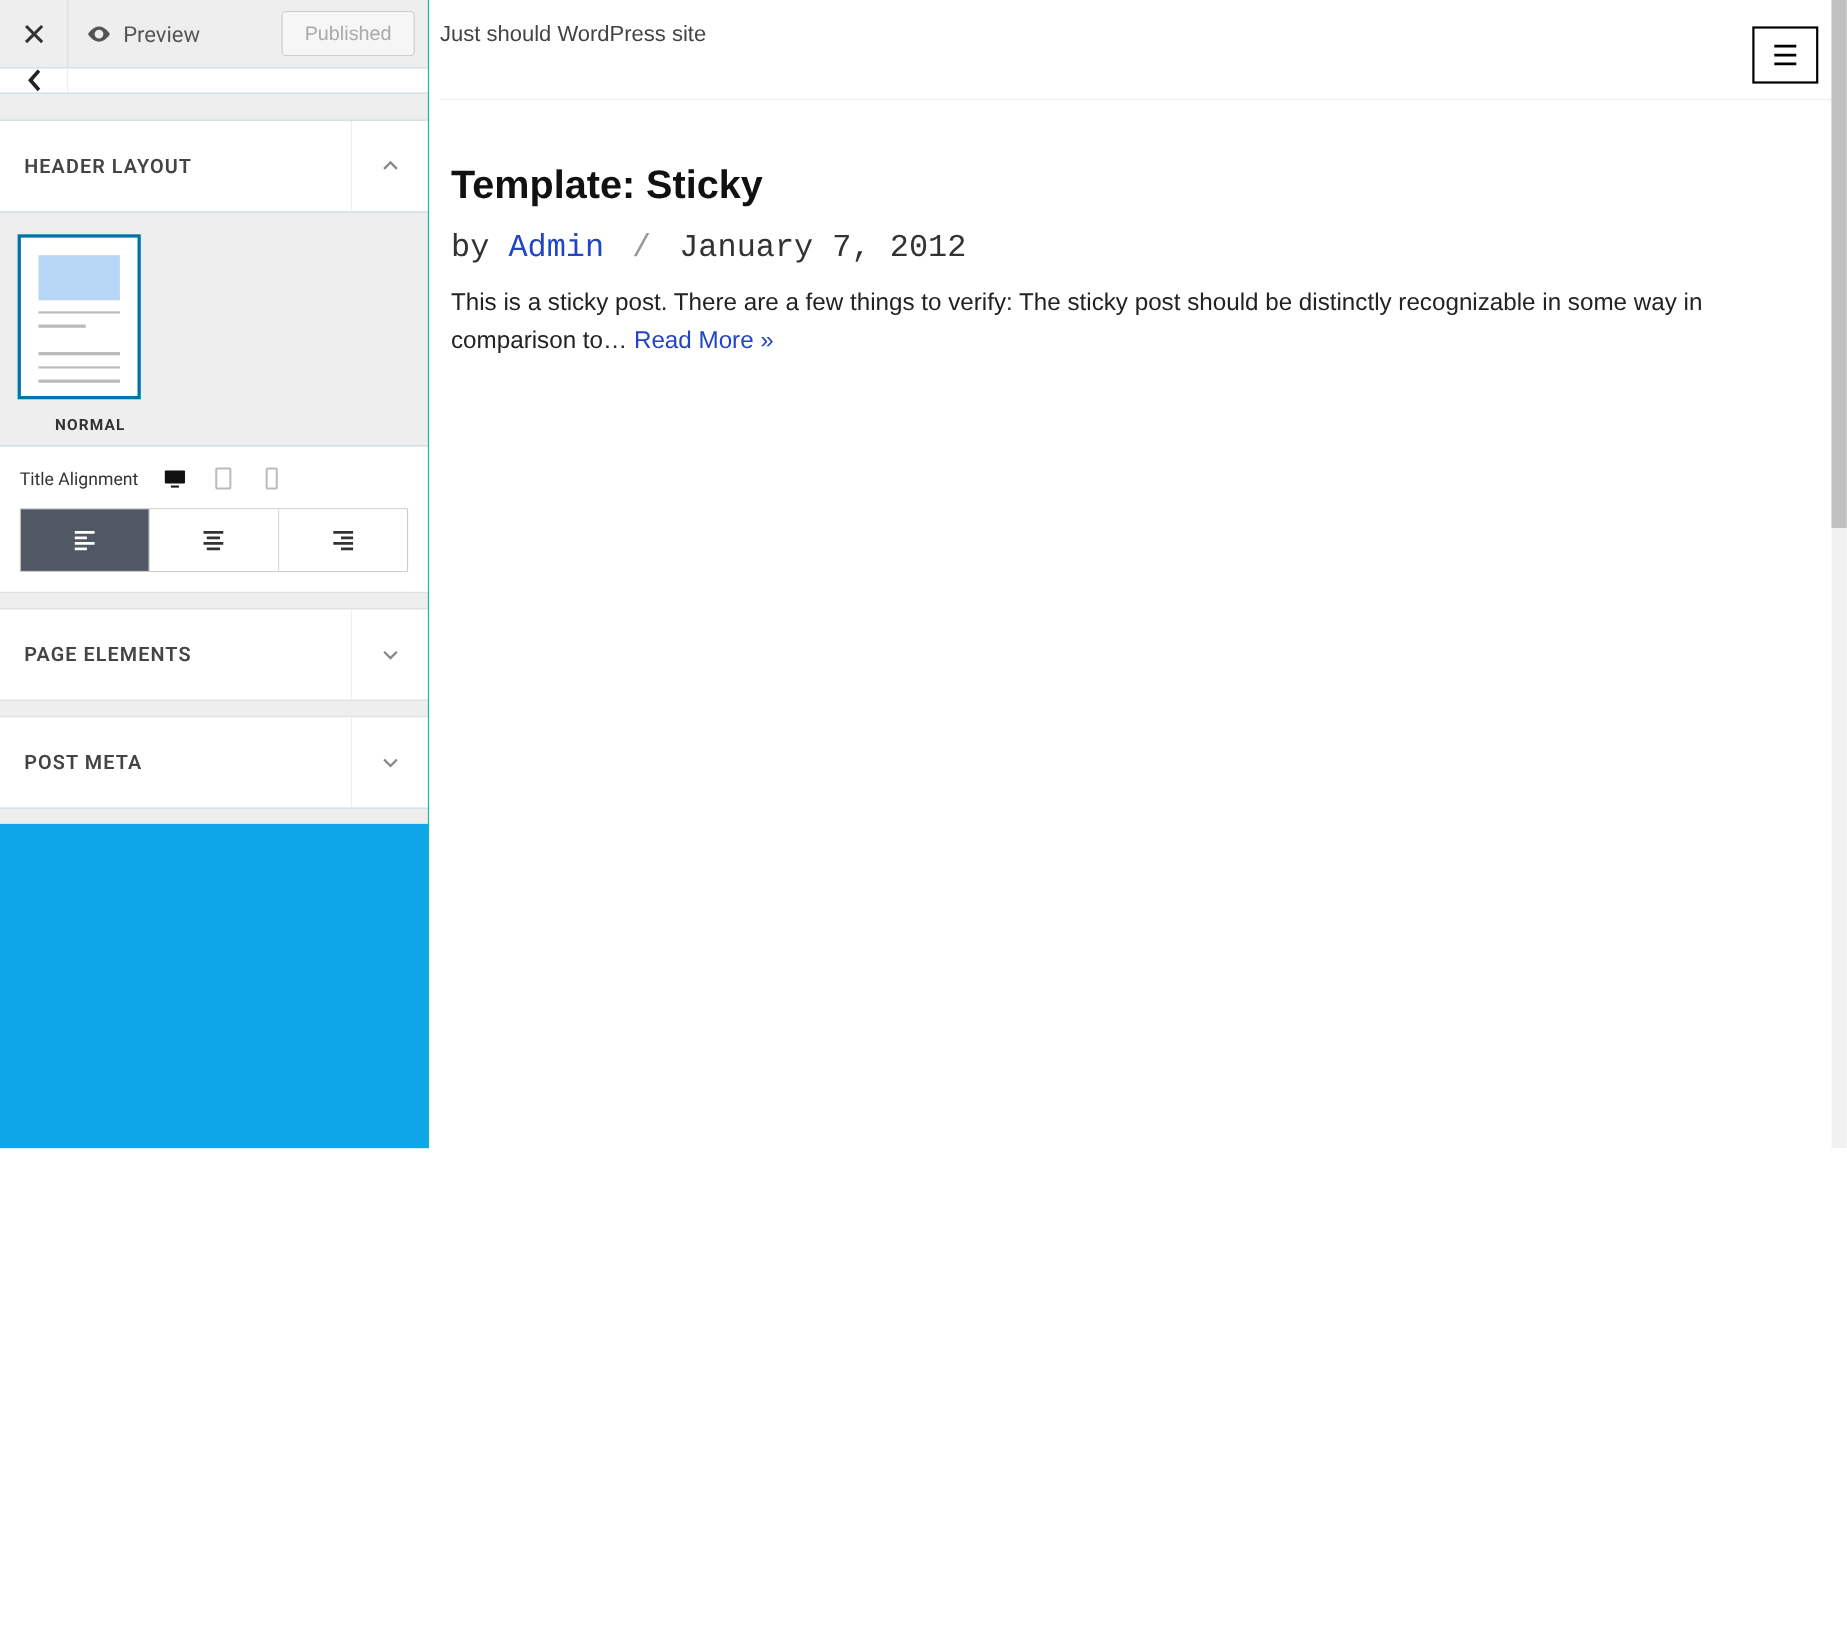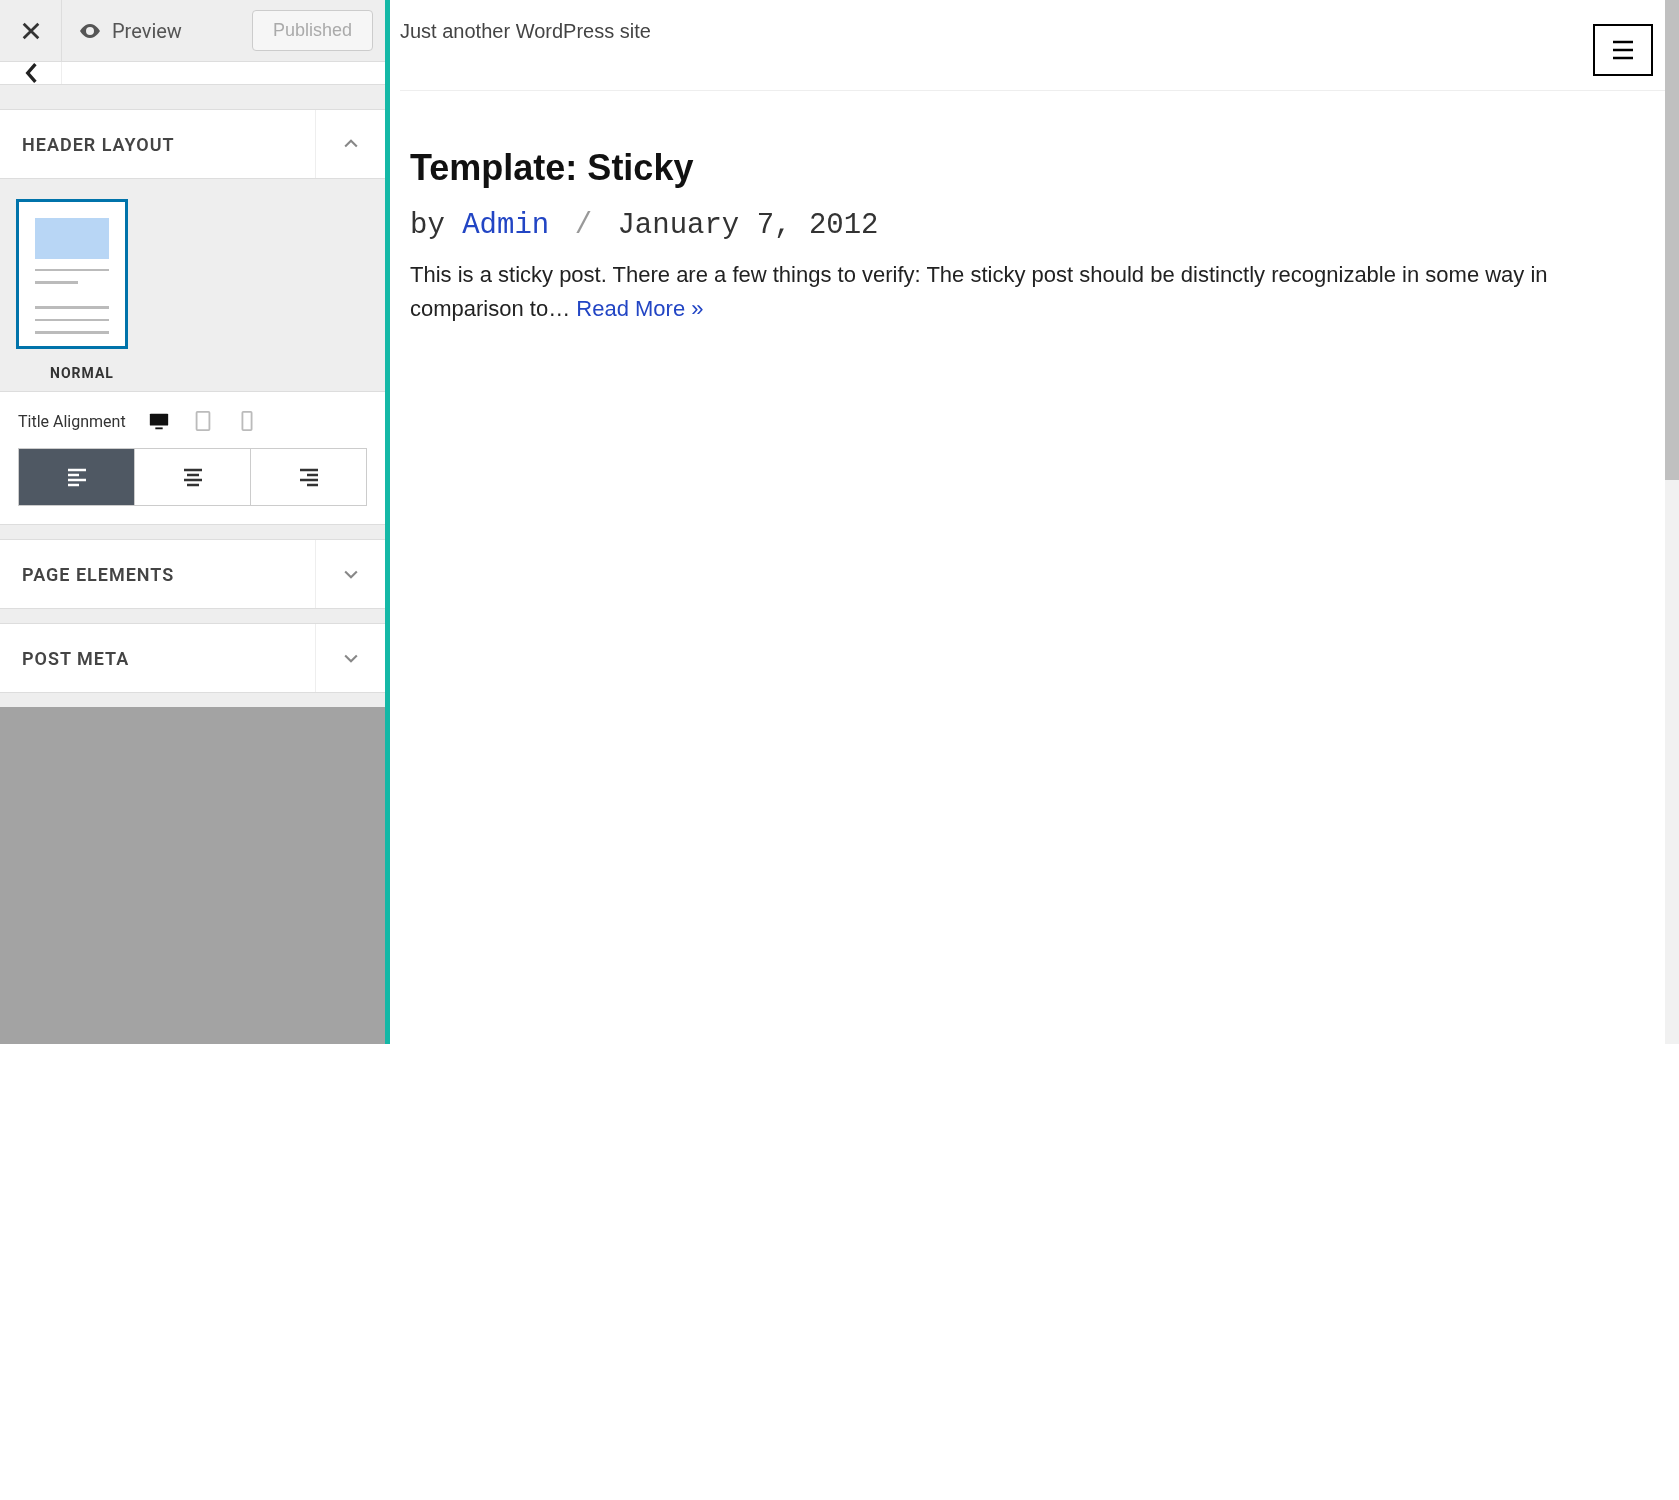--- a/index.html
+++ b/index.html
@@ -1,40 +1,40 @@
 <!DOCTYPE html>
 <html><head>
 <meta charset="utf-8">
 <style>
 * { box-sizing: border-box; margin: 0; padding: 0; }
 body { font-family: -apple-system, BlinkMacSystemFont, "Segoe UI", Roboto, sans-serif; color: #333; background: #fff; }
 .app { display: flex; height: 1044px; }
 
 
-.panel { width: 390px; background: #a3a3a3; display: flex; flex-direction: column; border-right: 5px solid #14b8a6; }
+.panel { width: 390px; background: #0ea5e9; display: flex; flex-direction: column; border-right: 1px solid #14b8a6; }
 .topbar { display: flex; align-items: stretch; background: #eee; height: 62px; border-bottom: 1px solid #ddd; }
 .topbar .close { width: 62px; display:flex; align-items:center; justify-content:center; border-right: 1px solid #ddd; cursor:pointer; }
 .topbar .close svg { width: 22px; height: 22px; }
 .topbar .preview { display:flex; align-items:center; gap:10px; padding: 0 16px; color:#555; cursor:pointer; }
 .topbar .preview svg { width: 24px; height: 24px; fill:#555; }
 .topbar .preview span { font-size: 20px; color:#555; }
 .topbar .spacer { flex:1; }
 .topbar .published { margin:10px 12px; padding: 8px 20px; border:1px solid #ccc; background:#f6f6f6; color:#aaa; font-size:18px; border-radius:4px; cursor:default; }
 
 .breadcrumb-row { display:flex; align-items:stretch; background:#fff; border-bottom:1px solid #ddd; }
 .breadcrumb-row .back { width:62px; display:flex; align-items:center; justify-content:center; border-right:1px solid #eee; cursor:pointer; }
 .breadcrumb-row .back svg { width: 14px; height: 22px; }
 .breadcrumb-row .bc { padding: 14px 16px; }
 .breadcrumb-row .bc .path { font-size:18px; color:#555; display:flex; align-items:center; gap:8px; }
 .breadcrumb-row .bc .path .sep { font-size:12px; }
 .breadcrumb-row .bc .current { font-size:30px; color:#555; font-weight:300; margin-top:4px; }
 
 .gap { height: 24px; background:#eee; }
 
-.section-header { display:flex; align-items:center; justify-content:space-between; background:#fff; border-top:1px solid #ddd; border-bottom:1px solid #ddd; padding: 0 0 0 22px; height:70px; cursor:pointer; }
+.section-header { display:flex; align-items:center; justify-content:space-between; background:#fff; border-top:1px solid #ddd; border-bottom:1px solid #ddd; padding: 0 0 0 22px; height:84px; cursor:pointer; }
 .section-header .ttl { font-size:18px; font-weight:600; letter-spacing:1px; color:#444; text-transform:uppercase; }
 .section-header .chev { width:70px; height:100%; display:flex; align-items:center; justify-content:center; border-left:1px solid #eee; }
 .section-header .chev svg { width:20px; height:20px; stroke:#888; }
 
 .layout-options { background:#eee; padding: 20px 16px 10px 16px; display:flex; gap:14px; }
 .layout-card { width: 132px; cursor:pointer; text-align:center; }
 .layout-card .thumb { width:112px; height:150px; background:#fff; border:2px solid transparent; padding:10px; display:flex; flex-direction:column; gap:6px; }
 .layout-card.selected .thumb { border:3px solid #0073aa; }
 .layout-card .thumb .img { background:#b8d6f5; height:48px; margin:6px 6px 2px 6px; }
 .layout-card .thumb .cover-img { background:#b8d6f5; height:70px; margin:-10px -10px 6px -10px; position:relative; }
@@ -205,21 +205,21 @@
     <div class="gap-sm"></div>
   </div>
 
   <div class="preview-area">
     <div class="scrollbar">
         <div class="scrollbar-thumb"></div>
       </div>
     <div class="site">
       <div class="site-head">
         <div class="tt">
-          <p>Just another WordPress site</p>
+          <p>Just should WordPress site</p>
         </div>
         <div class="menu-btn">
           <svg viewBox="0 0 24 20">
             <line x1="2" y1="2" x2="22" y2="2" stroke="#000" stroke-width="2.5"></line>
             <line x1="2" y1="10" x2="22" y2="10" stroke="#000" stroke-width="2.5"></line>
             <line x1="2" y1="18" x2="22" y2="18" stroke="#000" stroke-width="2.5"></line>
           </svg>
         </div>
       </div>
 

